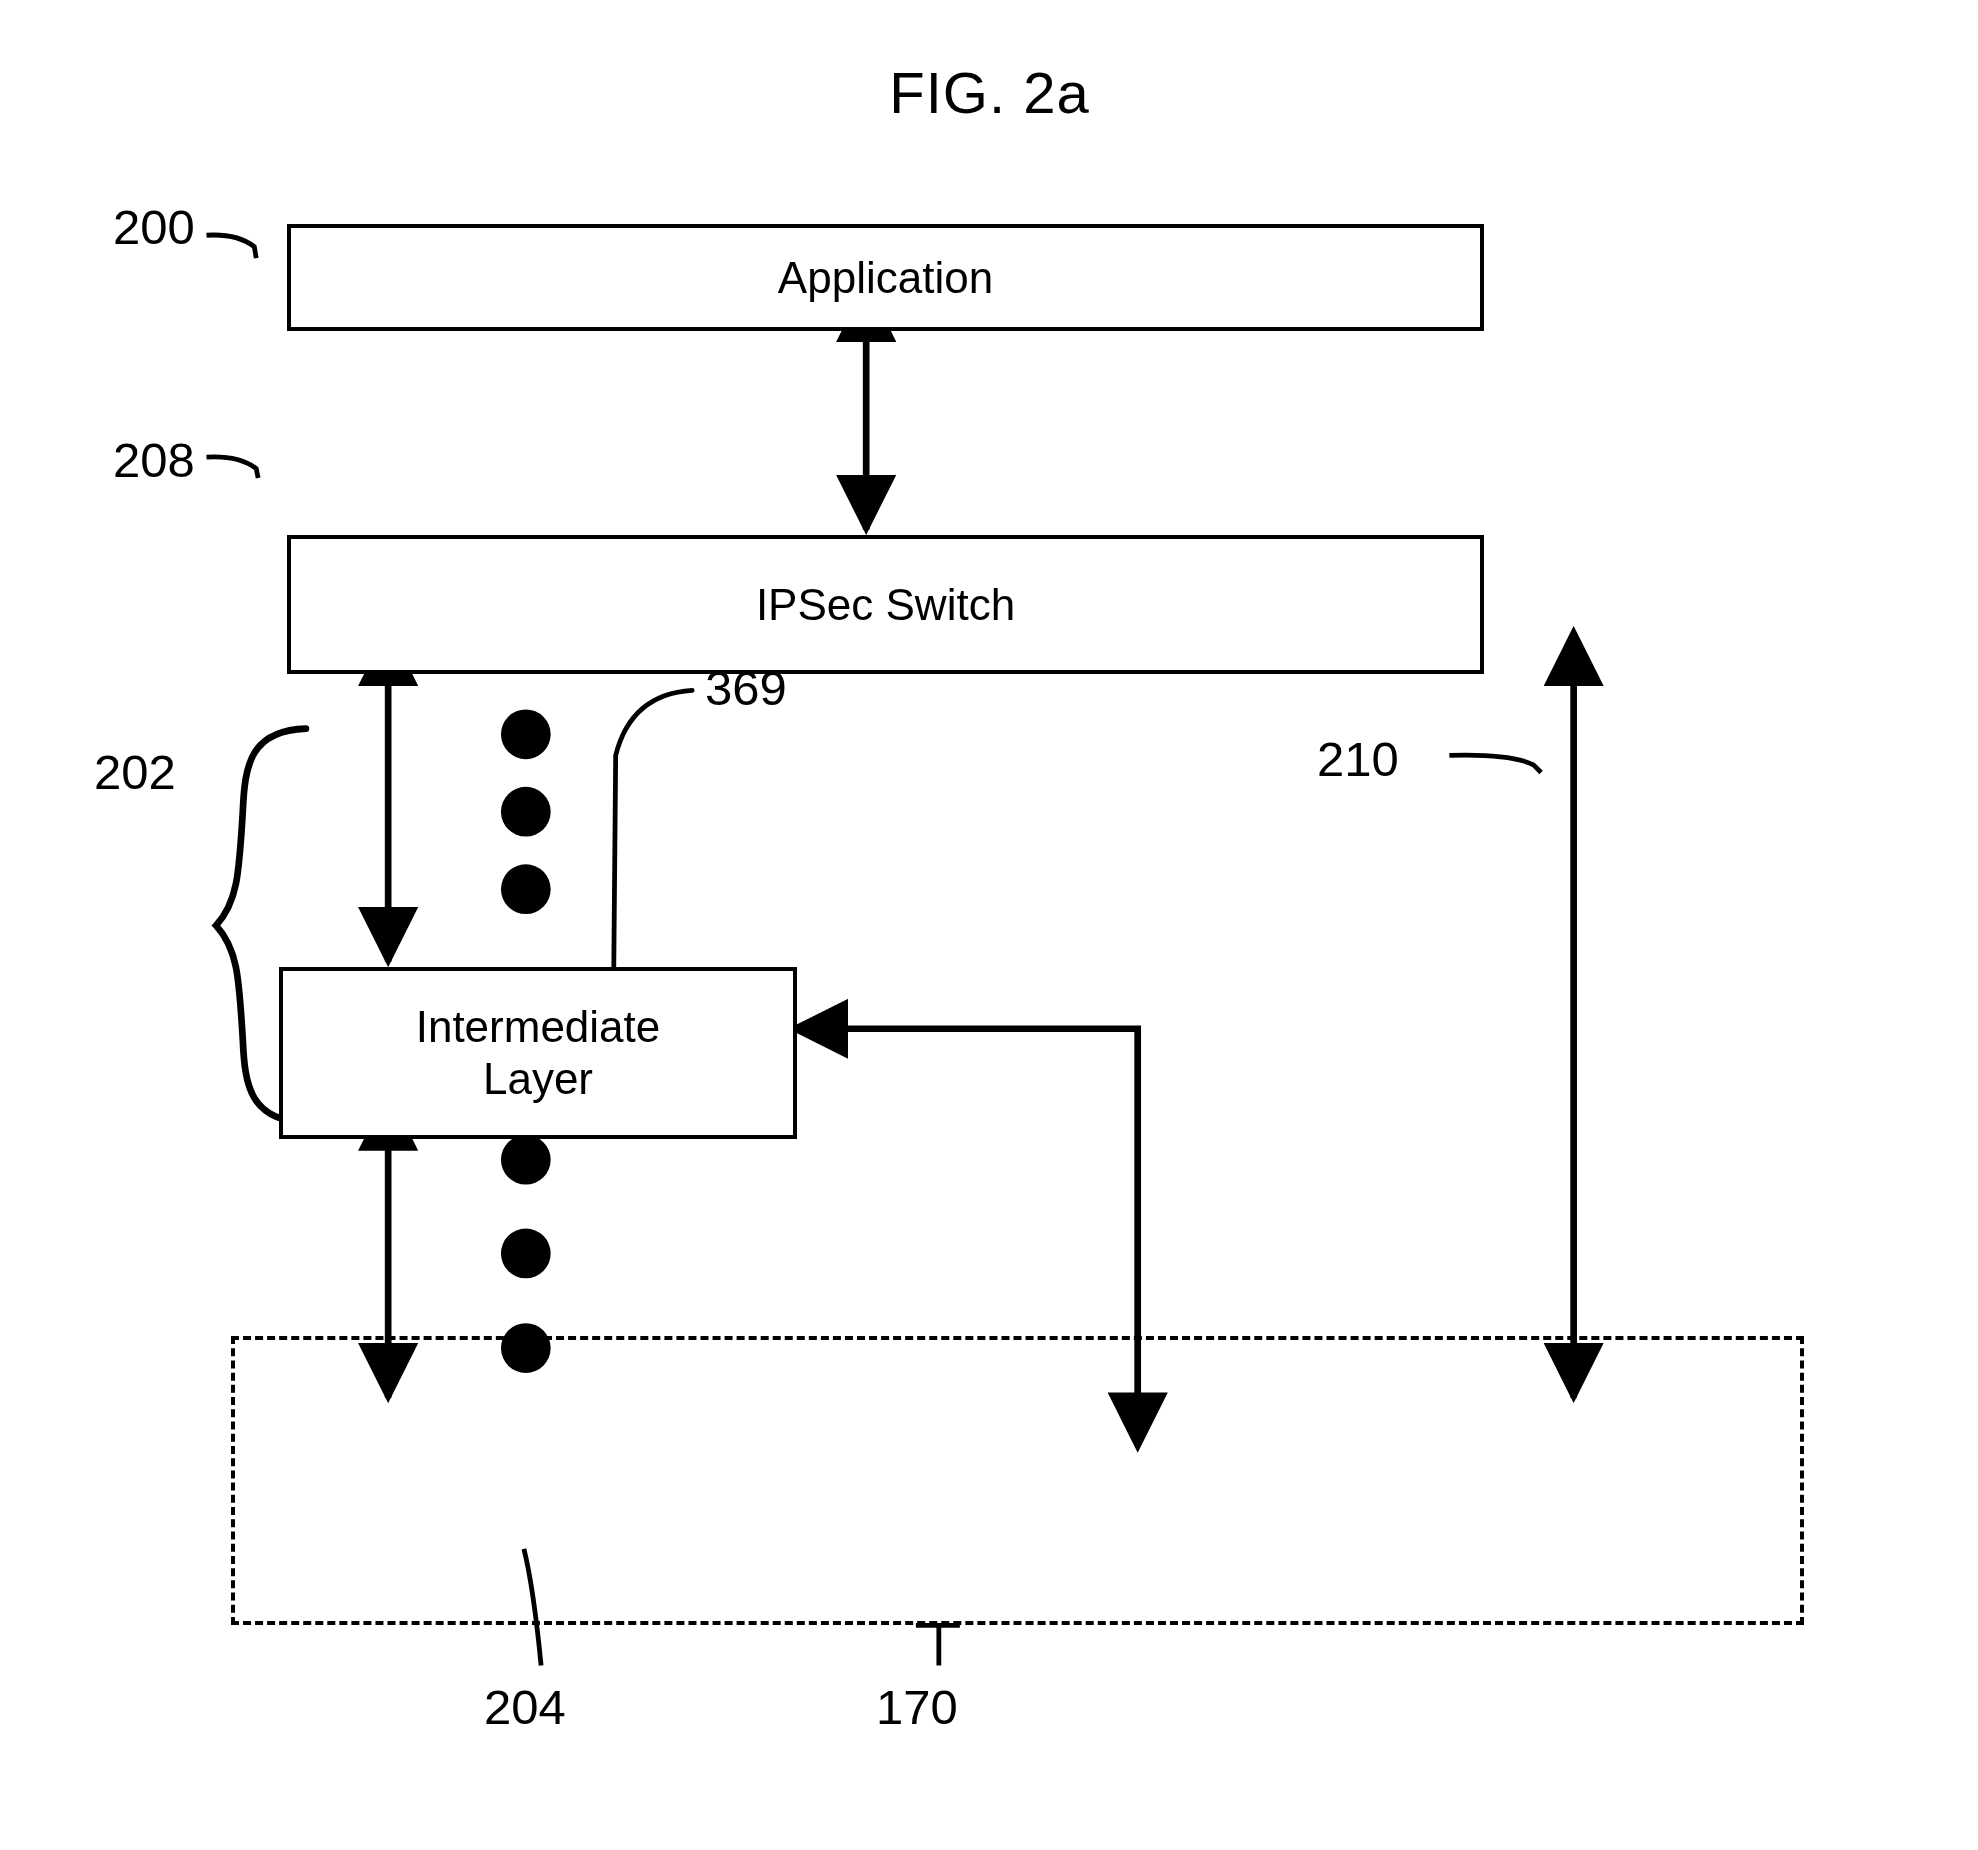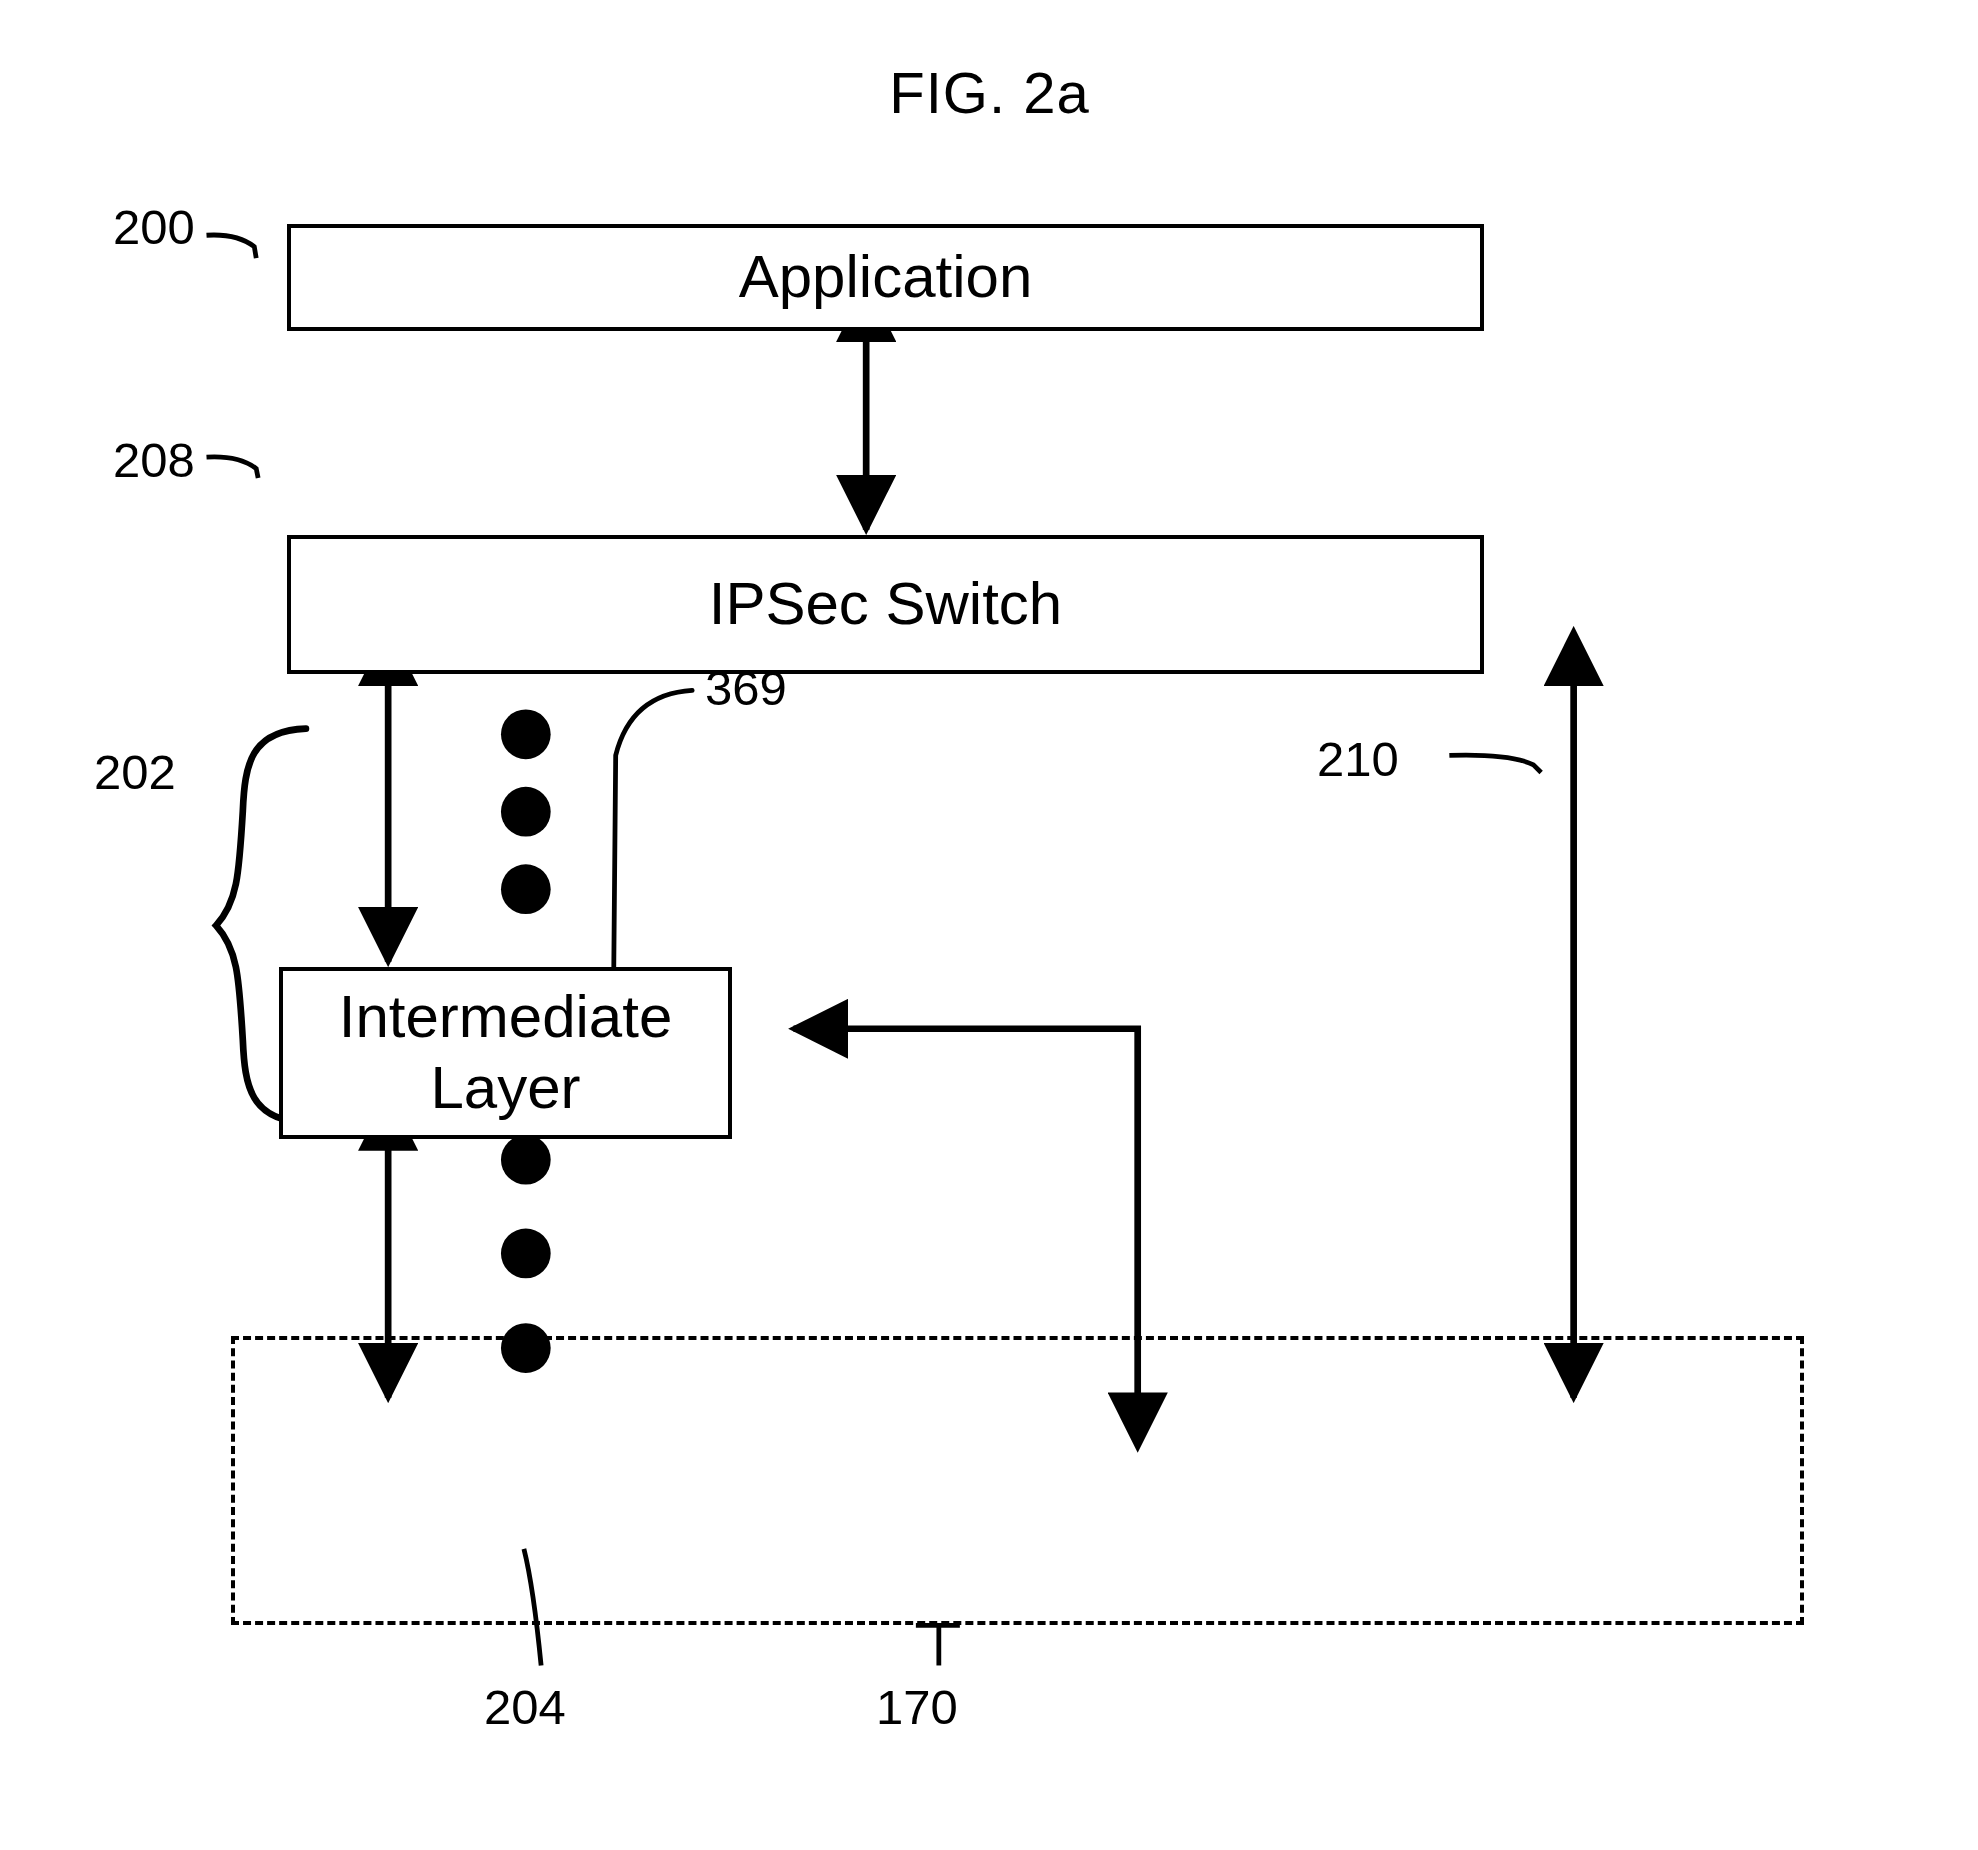--- a/index.html
+++ b/index.html
@@ -37,26 +37,26 @@
   }
   .node-box {
     position: absolute;
     border: 4.8px solid #000000;
     background: #ffffff;
     box-sizing: border-box;
     display: flex;
     align-items: center;
     justify-content: center;
     text-align: center;
-    font-size: 60px;
+    font-size: 44px;
     line-height: 1.18;
   }
   #box-application { left: 287px; top: 224px;  width: 1197px; height: 107px; }
   #box-ipsec       { left: 287px; top: 535px;  width: 1197px; height: 139px; }
-  #box-intermediate{ left: 279px; top: 967px; width: 453px;  height: 172px; }
+  #box-intermediate{ left: 279px; top: 967px; width: 518px;  height: 172px; }
   #box-peripheral  { left: 287px; top: 1403px; width: 1197px; height: 185px; }
   #box-intermediate .box-text { padding: 0 13.4px; }
 
   .ref-label {
     position: absolute;
     font-size: 49px;
     white-space: nowrap;
   }
   #ref-200 { left: 113px;  top: 199px; }
   #ref-208 { left: 113px;  top: 432px; }

